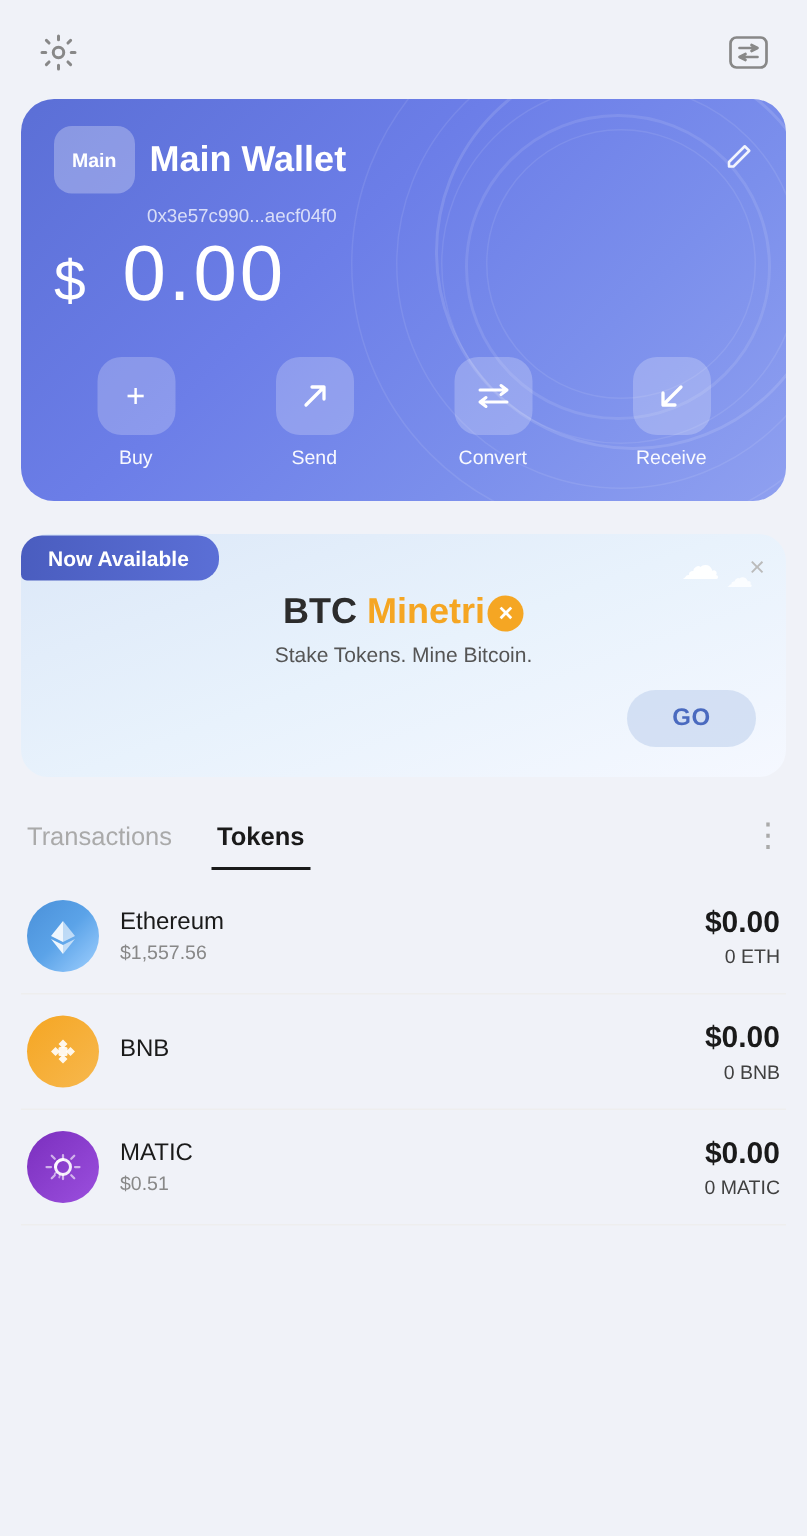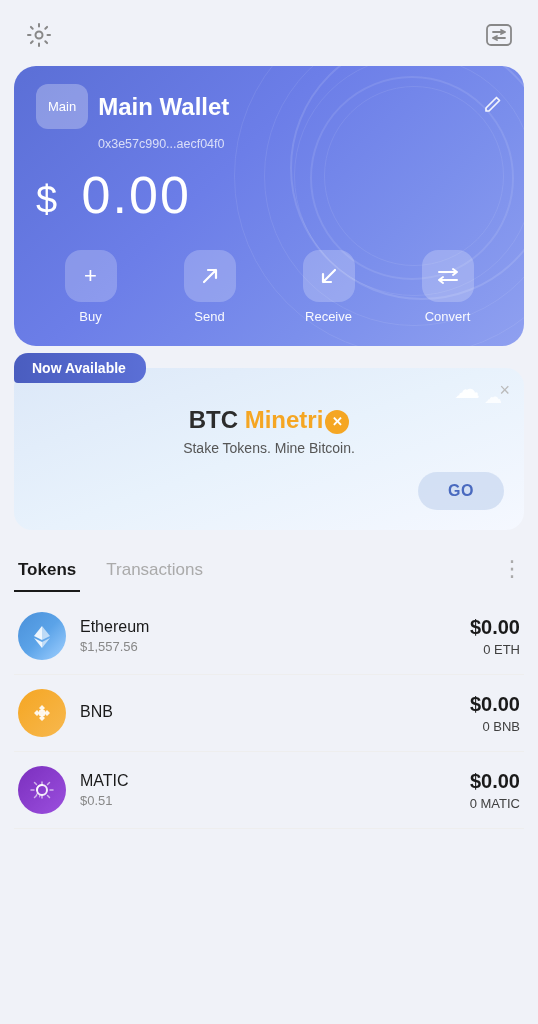--- a/index.html
+++ b/index.html
@@ -72,40 +72,40 @@
     .wallet-header {
       display: flex;
       align-items: center;
       gap: 10px;
       margin-bottom: 8px;
     }
     .wallet-badge {
       background: rgba(255,255,255,0.28);
       color: #fff;
       font-size: 13px;
-      font-weight: 400;
+      font-weight: 700;
       padding: 15px 12px;
       border-radius: 12px;
     }
     .wallet-name {
       color: #fff;
       font-size: 24px;
       font-weight: 700;
     }
     .wallet-edit-icon {
       margin-left: auto;
       color: rgba(255,255,255,0.85);
       font-size: 18px;
       position: relative;
       z-index: 2;
     }
     .wallet-address {
       color: rgba(255,255,255,0.75);
       font-size: 12.5px;
-      margin-bottom: 14px;
+      margin-bottom: 2px;
       margin-left: 62px;
     }
     .wallet-balance {
       color: #fff;
       font-size: 52px;
       font-weight: 300;
       letter-spacing: 2px;
       margin-bottom: 25px;
       position: relative;
       z-index: 2;
@@ -149,21 +149,21 @@
       font-weight: 500;
     }
 
     
     .promo-section {
       margin: 22px 14px 0;
       position: relative;
     }
     .now-available-badge {
       position: absolute;
-      top: 0;
+      top: 16px;
       left: 0;
       background: linear-gradient(90deg, #4a5dbf, #5b6fd6);
       color: #fff;
       font-size: 14px;
       font-weight: 700;
       padding: 7px 20px 7px 18px;
       border-radius: 14px 14px 14px 4px;
       z-index: 3;
       transform: translateY(-50%);
     }
@@ -374,33 +374,33 @@
     <div class="action-btn">
       <div class="action-btn-icon">
         <svg width="22" height="22" viewBox="0 0 22 22" fill="none">
           <path d="M5 17L17 5M17 5H9M17 5v8" stroke="white" stroke-width="2.2" stroke-linecap="round" stroke-linejoin="round"></path>
         </svg>
       </div>
       <span class="action-btn-label">Send</span>
     </div>
     <div class="action-btn">
       <div class="action-btn-icon">
+        <svg width="22" height="18" viewBox="0 0 22 18" fill="none">
+          <path d="M2 5h18M16 2l4 3-4 3M20 13H2M6 10l-4 3 4 3" stroke="white" stroke-width="2" stroke-linecap="round" stroke-linejoin="round"></path>
+        </svg>
+      </div>
+      <span class="action-btn-label">Convert</span>
+    </div>
+    <div class="action-btn">
+      <div class="action-btn-icon">
         <svg width="22" height="22" viewBox="0 0 22 22" fill="none">
           <path d="M17 5L5 17M5 17h8M5 17V9" stroke="white" stroke-width="2.2" stroke-linecap="round" stroke-linejoin="round"></path>
         </svg>
       </div>
       <span class="action-btn-label">Receive</span>
-    </div>
-    <div class="action-btn">
-      <div class="action-btn-icon">
-        <svg width="22" height="18" viewBox="0 0 22 18" fill="none">
-          <path d="M2 5h18M16 2l4 3-4 3M20 13H2M6 10l-4 3 4 3" stroke="white" stroke-width="2" stroke-linecap="round" stroke-linejoin="round"></path>
-        </svg>
-      </div>
-      <span class="action-btn-label">Convert</span>
     </div>
   </div>
 </div>
 
 <div class="promo-section">
   <div class="now-available-badge">Now Available</div>
   <div class="promo-card">
     <span class="promo-close">×</span>
 
     <div style="position:absolute; top:6px; right:44px; font-size:26px; color:rgba(255,255,255,0.95);">☁</div>
@@ -410,22 +410,22 @@
       <span class="btc-text">BTC</span>
       <span class="minetri-text">Minetri</span><span class="logo-icon">✕</span>
     </div>
     <div class="promo-subtitle">Stake Tokens. Mine Bitcoin.</div>
     <button class="promo-go-btn">GO</button>
   </div>
 </div>
 
 <div class="tabs-section">
   <div class="tabs-row">
+    <div class="tab-item inactive">Transactions</div>
     <div class="tab-item">Tokens</div>
-    <div class="tab-item inactive">Transactions</div>
     <div class="tab-more">⋮</div>
   </div>
 
   <div class="token-list">
 
     <div class="token-item">
       <div class="token-icon eth-icon">
         <svg width="28" height="28" viewBox="0 0 28 28" fill="none">
           <polygon points="14,4 14,18 22,14" fill="rgba(255,255,255,0.6)"></polygon>
           <polygon points="14,4 6,14 14,18" fill="rgba(255,255,255,0.9)"></polygon>

